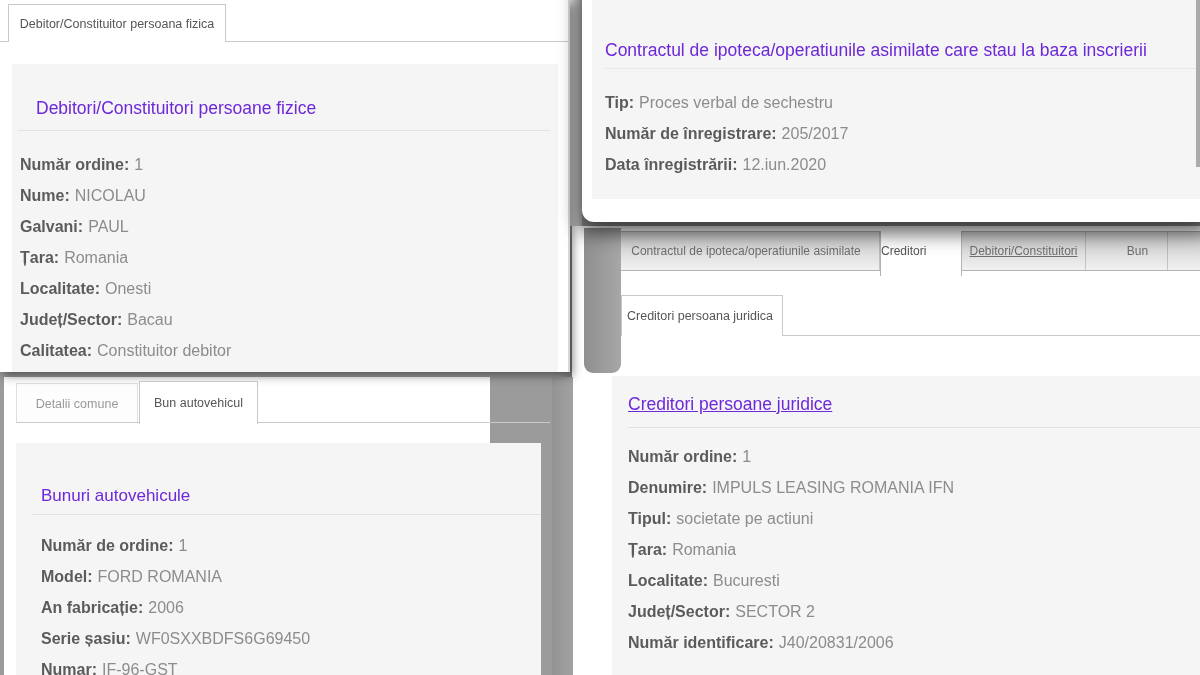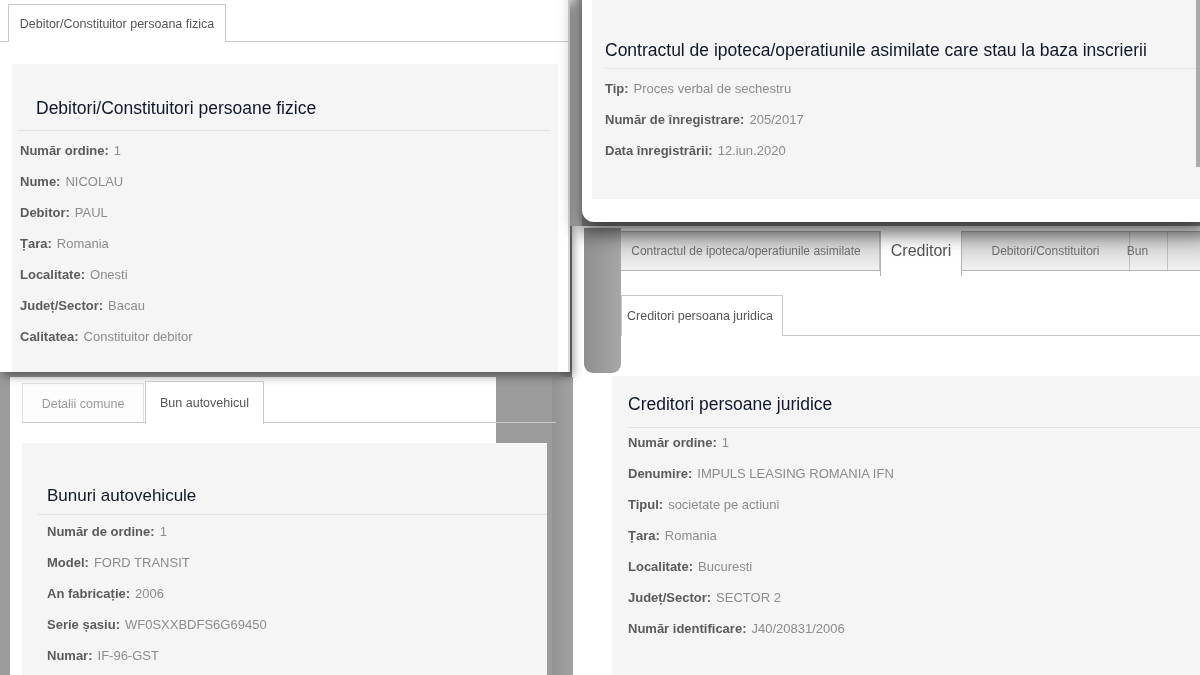--- a/index.html
+++ b/index.html
@@ -5,64 +5,64 @@
   html,body{margin:0;padding:0;}
   body{
     width:1200px;height:675px;position:relative;overflow:hidden;
     background:#9b9b9b;
     font-family:"Liberation Sans","DejaVu Sans",sans-serif;
     -webkit-font-smoothing:antialiased;
   }
   .abs{position:absolute;box-sizing:border-box;}
   .window{background:#fff;padding-left:9px;}
   .card{background:#f5f5f5;}
-  .card-title{font-size:17.5px;color:#0f172a;white-space:nowrap;}
+  .card-title{font-size:17.5px;color:#6d28d9;white-space:nowrap;}
   .divider{height:1px;background:#e2e2e2;}
   .fields{left:0;top:0;}
-  .frow{height:31px;display:flex;align-items:flex-start;font-size:13px;white-space:nowrap;}
+  .frow{height:31px;display:flex;align-items:flex-end;font-size:16px;white-space:nowrap;}
   .flabel{font-weight:bold;color:#5b5b5b;}
   .fvalue{color:#8c8c8c;margin-left:5px;}
   .tab-box{background:#fff;border:1px solid #c9c9c9;border-bottom:none;
     font-size:12.5px;color:#555;text-align:center;white-space:nowrap;}
   .tab-inactive-box{background:#fdfdfd;border:1px solid #e0e0e0;border-bottom:none;
     font-size:12.5px;color:#999;text-align:center;white-space:nowrap;}
   .barline{height:1px;background:#c9c9c9;}
   .grad-bar{
     background:linear-gradient(#c9c9c9,#f1f1f1);
     border-top:1px solid #a9a9a9;border-bottom:1px solid #b3b3b3;
   }
   .grad-tab{
     height:38px;line-height:38px;text-align:center;font-size:12px;color:#6e6e6e;
     border-right:1px solid rgba(120,120,120,0.35);white-space:nowrap;overflow:hidden;
   }
   .grad-tab-active{
     background:#fff;border-left:1px solid #b3b3b3;border-right:1px solid #b3b3b3;
-    font-size:16px;color:#555;text-align:center;line-height:40px;white-space:nowrap;
+    font-size:12px;color:#555;line-height:40px;white-space:nowrap;
   }
   .strip{background:linear-gradient(90deg,#8f8f8f,#a7a7a7);}
 </style>
 </head>
 <body>
 
 <div class="abs" style="left:570px;top:0;width:12px;height:226px;background:linear-gradient(90deg,#ececec,#bfbfbf);"></div>
 
 <div class="abs window" style="left:572px;top:226px;width:628px;height:449px;box-shadow:-8px 0 14px -6px rgba(0,0,0,0.35);">
 
   <div class="abs grad-bar" style="left:41px;top:5px;width:587px;height:40px;">
     <div class="abs grad-tab" style="left:0;top:0;width:267px;">Contractul de ipoteca/operatiunile asimilate</div>
     <div class="abs grad-tab-active" style="left:267px;top:-1px;width:82px;height:45px;">Creditori</div>
-    <div class="abs grad-tab" style="left:349px;top:0;width:168px;">Debitori/Constituitori</div>
+    <div class="abs grad-tab" style="left:349px;top:0;width:124px;text-decoration:underline;">Debitori/Constituitori</div>
     <div class="abs grad-tab" style="left:495px;top:0;width:60px;">Bun</div>
   </div>
 
   <div class="abs barline" style="left:49px;top:109px;right:0;"></div>
   <div class="abs tab-box" style="left:49px;top:69px;width:162px;height:41px;line-height:41px;text-align:left;padding-left:5px;z-index:2;">Creditori persoana juridica</div>
 
   <div class="abs card" style="left:40px;top:150px;width:588px;height:299px;">
-    <div class="abs card-title" style="left:16px;top:18px;">Creditori persoane juridice</div>
+    <div class="abs card-title" style="left:16px;top:18px;text-decoration:underline;">Creditori persoane juridice</div>
     <div class="abs divider" style="left:16px;right:0;top:51px;"></div>
     <div class="abs fields" style="left:16px;top:59px;">
       <div class="frow">
           <span class="flabel">Număr ordine:</span>
           <span class="fvalue">1</span>
         </div>
       <div class="frow">
           <span class="flabel">Denumire:</span>
           <span class="fvalue">IMPULS LEASING ROMANIA IFN</span>
         </div>
@@ -86,36 +86,36 @@
           <span class="flabel">Număr identificare:</span>
           <span class="fvalue">J40/20831/2006</span>
         </div>
     </div>
   </div>
 </div>
 
 <div class="abs strip" style="left:584px;top:228px;width:37px;height:145px;border-radius:0 0 9px 9px;"></div>
 <div class="abs" style="left:552px;top:377px;width:21px;height:298px;background:linear-gradient(90deg,#939393,#a2a2a2);"></div>
 
-<div class="abs window" style="left:10px;top:377px;width:486px;height:298px;text-decoration:underline;">
+<div class="abs window" style="left:4px;top:377px;width:486px;height:298px;text-decoration:underline;">
   <div class="abs tab-inactive-box" style="left:12px;top:6px;width:122px;height:40px;line-height:40px;">Detalii comune</div>
   <div class="abs tab-box" style="left:135px;top:4px;width:119px;height:43px;line-height:43px;z-index:2;">Bun autovehicul</div>
   <div class="abs barline" style="left:12px;top:45px;width:534px;"></div>
 
   <div class="abs card" style="left:12px;top:66px;width:525px;height:232px;">
     <div class="abs card-title" style="left:25px;top:43px;font-size:17px;">Bunuri autovehicule</div>
     <div class="abs divider" style="left:16px;right:0;top:71px;"></div>
     <div class="abs fields" style="left:25px;top:81px;">
       <div class="frow">
           <span class="flabel">Număr de ordine:</span>
           <span class="fvalue">1</span>
         </div>
       <div class="frow">
           <span class="flabel">Model:</span>
-          <span class="fvalue">FORD TRANSIT</span>
+          <span class="fvalue">FORD ROMANIA</span>
         </div>
       <div class="frow">
           <span class="flabel">An fabricație:</span>
           <span class="fvalue">2006</span>
         </div>
       <div class="frow">
           <span class="flabel">Serie șasiu:</span>
           <span class="fvalue">WF0SXXBDFS6G69450</span>
         </div>
       <div class="frow">
@@ -136,21 +136,21 @@
     <div class="abs fields" style="left:8px;top:79px;">
       <div class="frow">
           <span class="flabel">Număr ordine:</span>
           <span class="fvalue">1</span>
         </div>
       <div class="frow">
           <span class="flabel">Nume:</span>
           <span class="fvalue">NICOLAU</span>
         </div>
       <div class="frow">
-          <span class="flabel">Debitor:</span>
+          <span class="flabel">Galvani:</span>
           <span class="fvalue">PAUL</span>
         </div>
       <div class="frow">
           <span class="flabel">Țara:</span>
           <span class="fvalue">Romania</span>
         </div>
       <div class="frow">
           <span class="flabel">Localitate:</span>
           <span class="fvalue">Onesti</span>
         </div>

